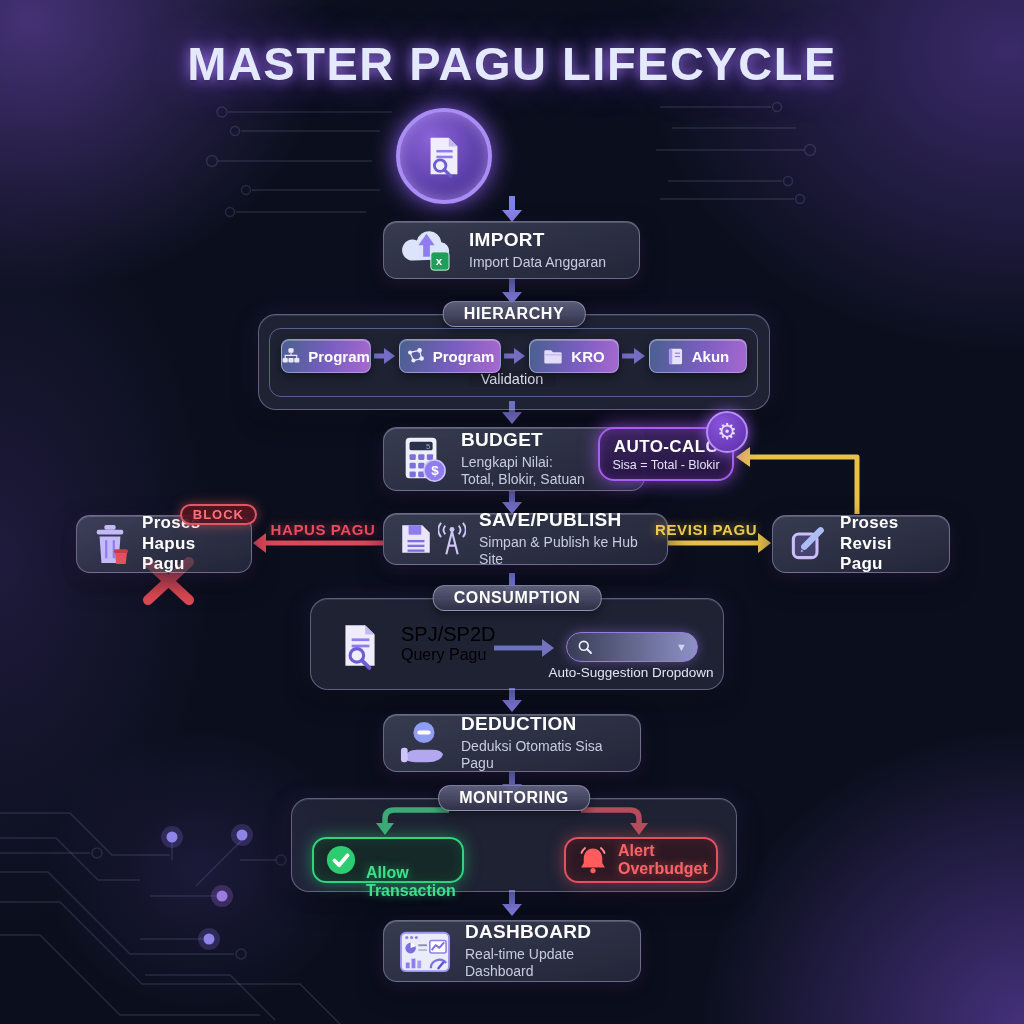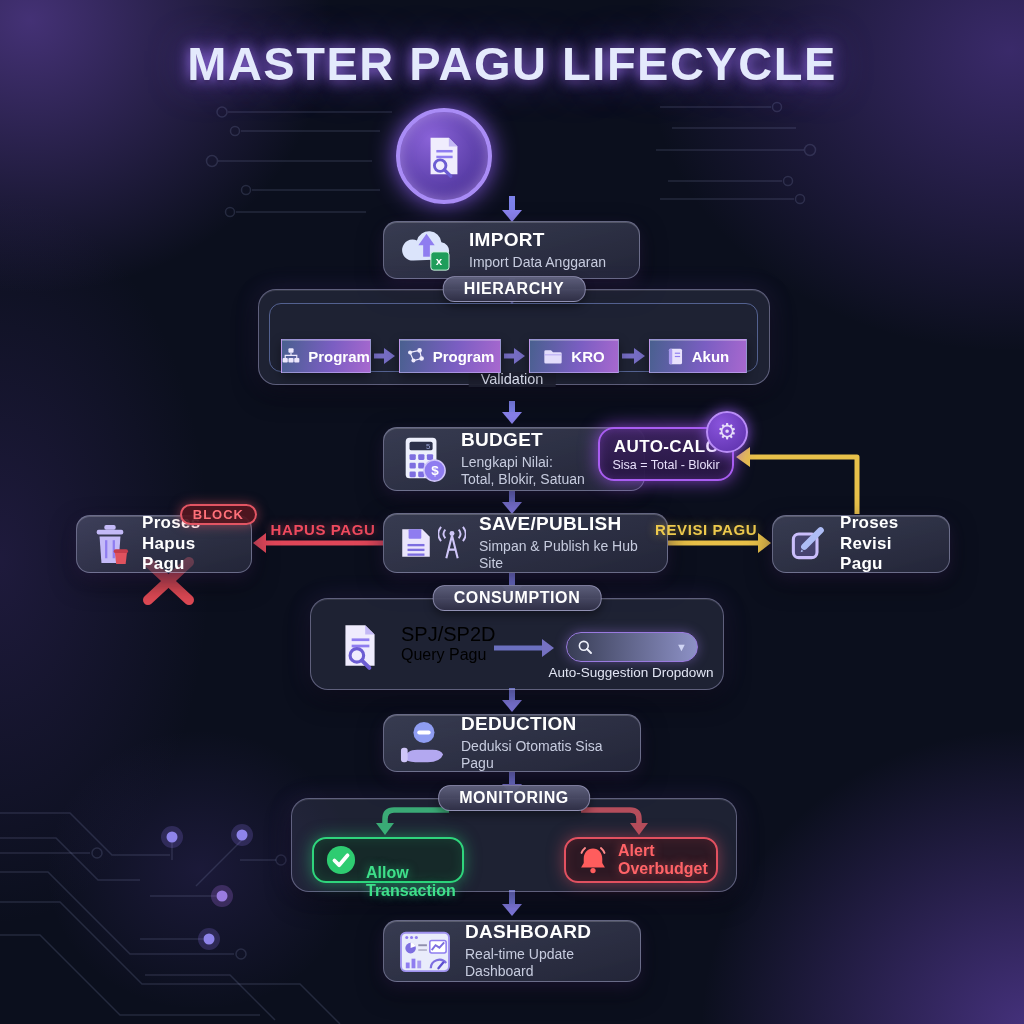--- a/index.html
+++ b/index.html
@@ -52,21 +52,21 @@
     border:1.5px solid rgba(128,150,220,.55);border-radius:12px;
   }
   .validation-label{
     left:50%;transform:translateX(-50%);top:371px;
     background:rgba(29,31,47,.96);padding:0 12px;
     font-size:14.5px;color:#dadeee;font-weight:500;
   }
   .chip{
     display:flex;align-items:center;justify-content:center;gap:8px;
     background:linear-gradient(100deg,#49608f 0%,#7a5ec2 55%,#a868cf 100%);
-    border:1px solid rgba(210,190,255,.55);border-radius:0;
+    border:1px solid rgba(210,190,255,.55);border-radius:8px;
     box-shadow:0 4px 10px rgba(0,0,0,.4), inset 0 1px 0 rgba(255,255,255,.25);
     color:#fff;font-size:15px;font-weight:700;height:34px;box-sizing:border-box;
   }
   
   .start-circle{
     width:88px;height:88px;border-radius:50%;
     background:radial-gradient(circle at 35% 30%, #8a63d8, #5b3fa8 60%, #462c8a);
     border:4px solid #a98cf6;
     box-shadow:0 0 24px rgba(150,100,255,.85), inset 0 0 14px rgba(215,185,255,.5);
     display:flex;align-items:center;justify-content:center;
@@ -261,21 +261,21 @@
         <rect x="34" y="26" width="19" height="19" rx="3" fill="#1f9d5b" stroke="#d2f5e2" stroke-width="1"></rect>
         <text x="39" y="40" font-size="12" font-weight="bold" fill="#fff" font-family="Liberation Sans, sans-serif">x</text>
       </svg>
     </span>
     <div>
       <div class="t">IMPORT</div>
       <div class="s">Import Data Anggaran</div>
     </div>
   </div>
 
-  <div class="abs section" style="left:258px;top:289px;width:510px;height:94px;">
+  <div class="abs section" style="left:258px;top:314px;width:510px;height:94px;">
     <div class="tab">HIERARCHY</div>
     <div class="abs validation-rect" style="left:10px;top:13px;width:487px;height:67px;"></div>
   </div>
   <div class="abs validation-label">Validation</div>
 
   <div class="abs chip" style="left:281px;top:339px;width:90px;">
     <span>
       <svg width="18" height="18" viewBox="0 0 28 28">
         <rect x="10" y="2" width="8" height="7" rx="1.5" fill="#ece8fc"></rect>
         <rect x="1" y="17" width="8" height="7" rx="1.5" fill="#ece8fc"></rect>
@@ -361,21 +361,21 @@
         <line x1="24" y1="18" x2="24" y2="37" stroke="#8f7df0" stroke-width="2.4"></line>
         <path d="M25 30 h13 l-1.5 13 h-10 z" fill="#e0525e"></path>
         <rect x="24" y="27.5" width="15" height="4" rx="2" fill="#c53d4c"></rect>
       </svg>
     </span>
     <div class="t pre" style="font-size:17px;">Proses
 Hapus Pagu</div>
   </div>
   <div class="abs edge-label edge-red" style="left:268px;top:521px;width:110px;text-align:center;">HAPUS PAGU</div>
 
-  <div class="abs node" style="left:383px;top:513px;width:285px;height:60px;">
+  <div class="abs node" style="left:383px;top:513px;width:285px;height:52px;">
     <span style="display:flex;gap:4px;align-items:center;">
       <svg width="36" height="36" viewBox="0 0 34 34">
         <path d="M4 4 h19 l7 7 v19 h-26 z" fill="#eae5fc"></path>
         <rect x="10" y="4" width="12" height="9" rx="1" fill="#8f7df0"></rect>
         <line x1="9" y1="19" x2="25" y2="19" stroke="#7d6ee0" stroke-width="2.2"></line>
         <line x1="9" y1="23.5" x2="25" y2="23.5" stroke="#7d6ee0" stroke-width="2.2"></line>
         <line x1="9" y1="28" x2="25" y2="28" stroke="#7d6ee0" stroke-width="2.2"></line>
       </svg>
       <svg width="28" height="38" viewBox="0 0 28 40">
         <circle cx="14" cy="10" r="2.6" fill="#cfc6f8"></circle>

